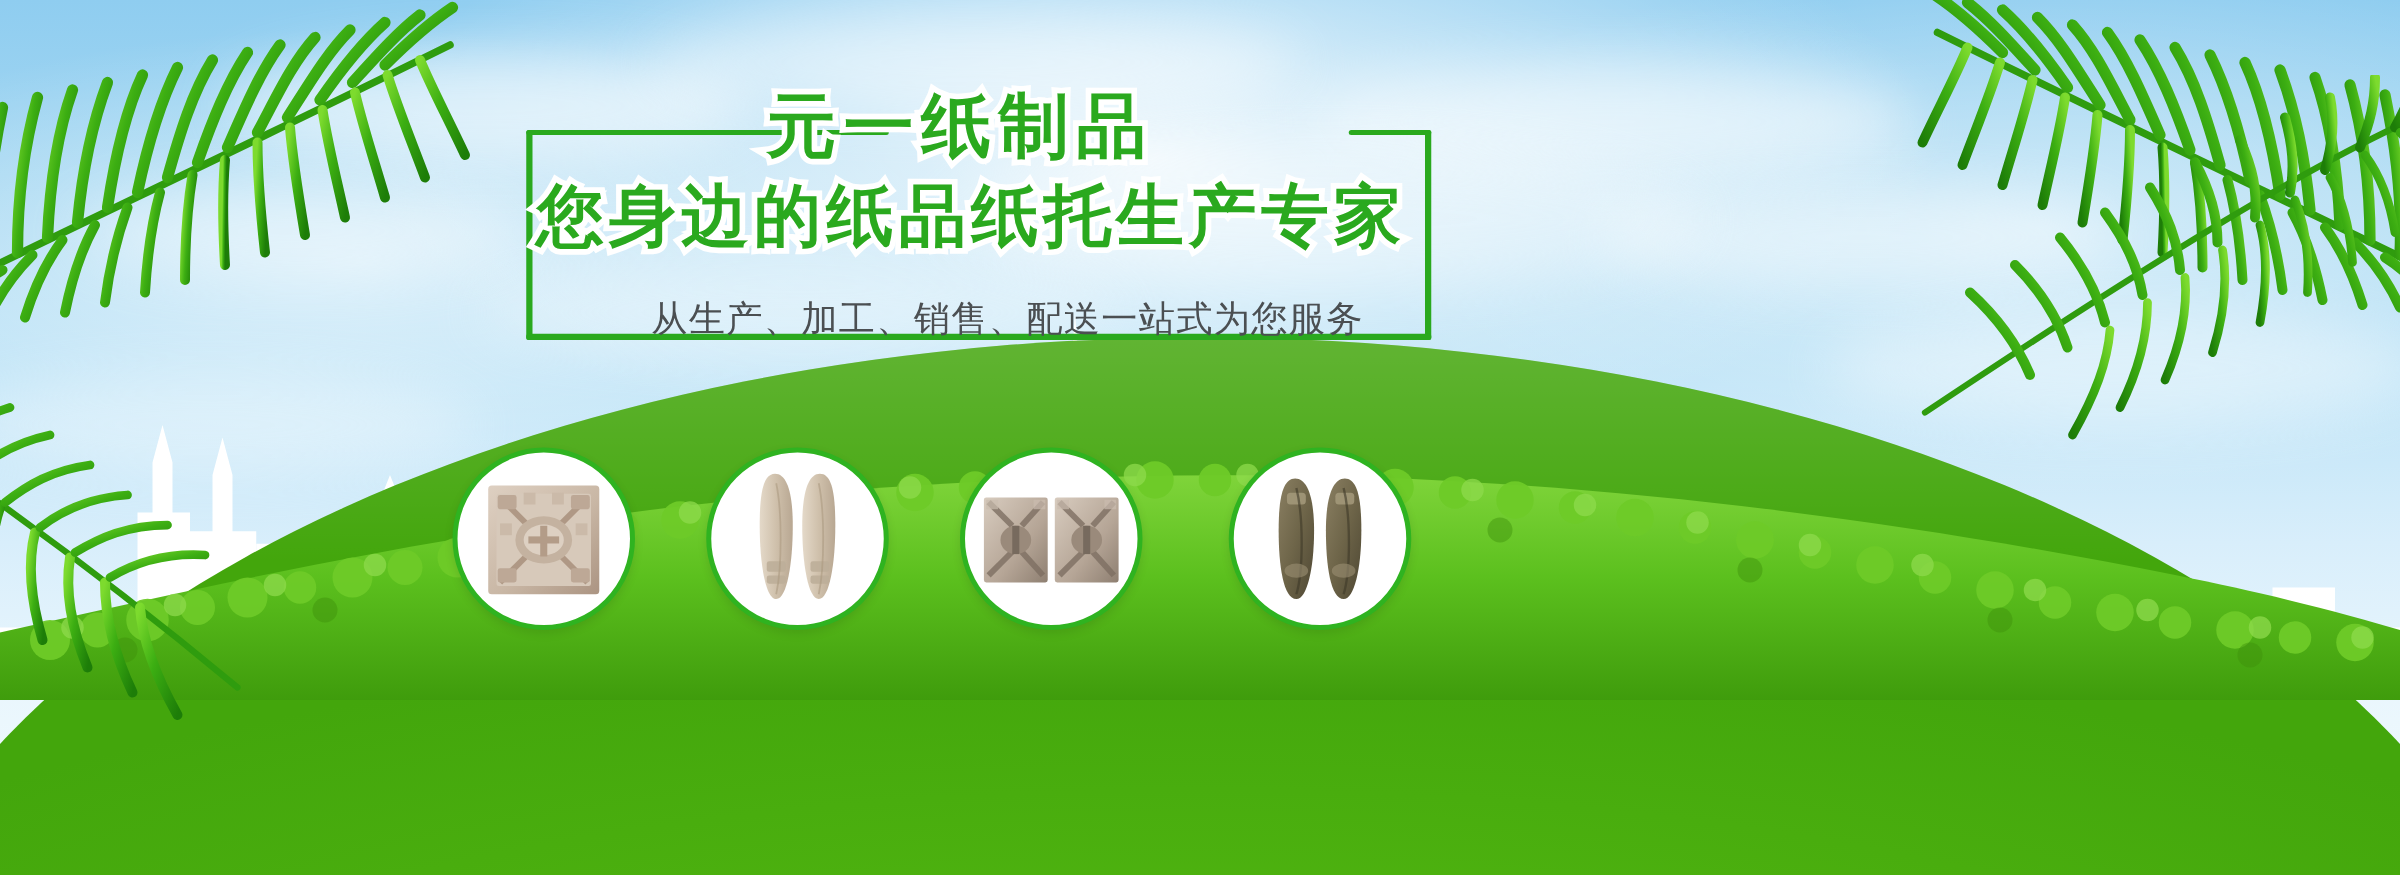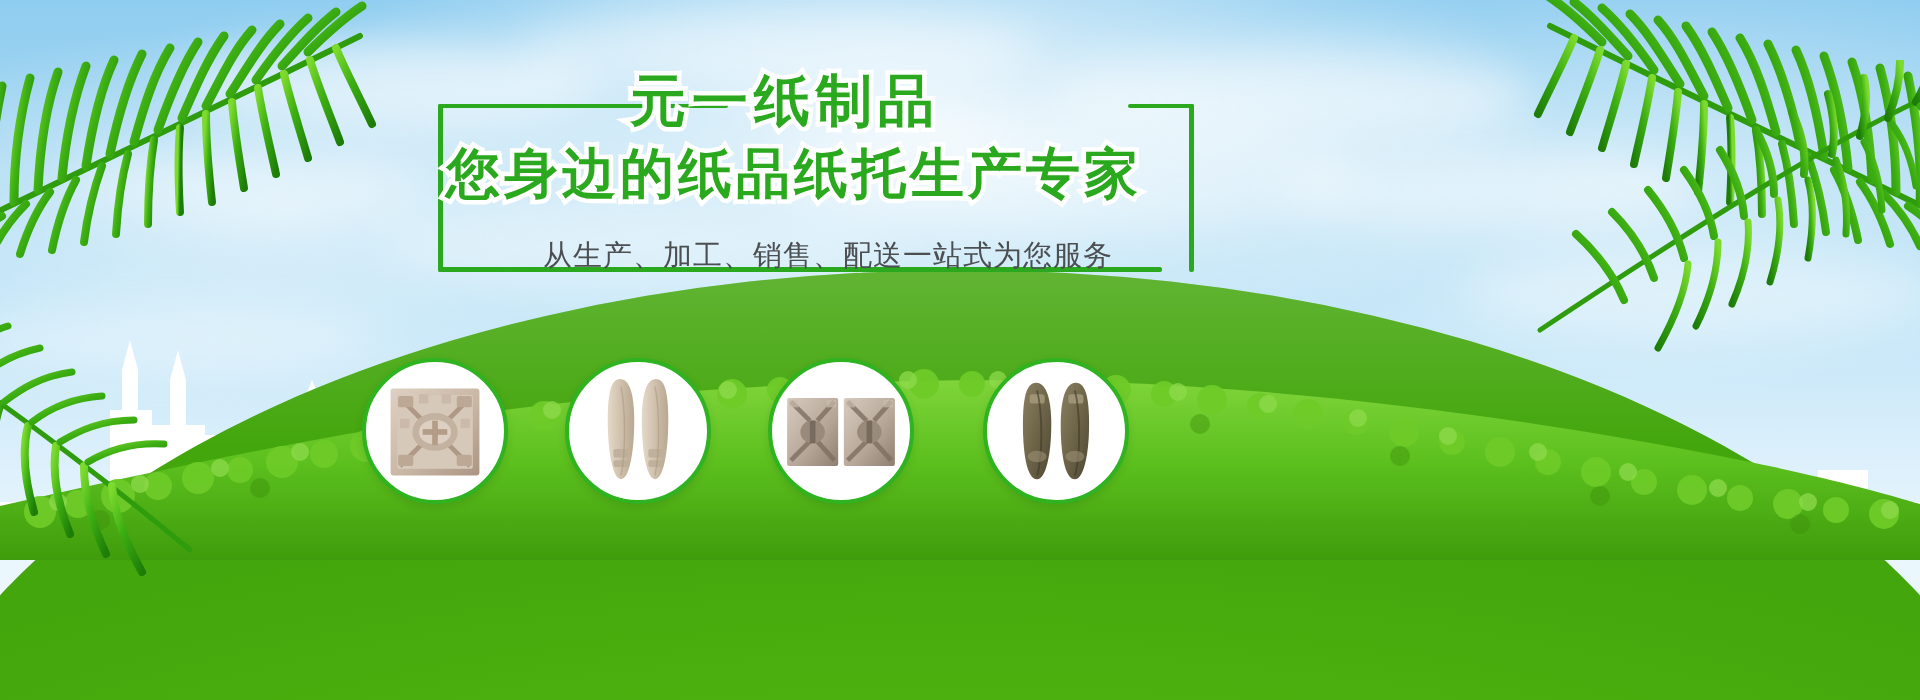--- a/index.html
+++ b/index.html
@@ -44,21 +44,21 @@
     position:absolute;left:-120px;bottom:-170px;width:2160px;height:600px;
     border-radius:50% 50% 0 0 / 100% 100% 0 0;
     background:linear-gradient(180deg, rgba(255,255,255,.16) 0%, rgba(255,255,255,0) 30%);
   }
 
   
   .hedge{position:absolute;left:0;bottom:140px;width:1920px;height:240px;pointer-events:none;}
 
   
   .headline{
-    position:absolute;left:438px;top:96px;width:724px;height:176px;padding-left:32px;
+    position:absolute;left:421px;top:96px;width:724px;height:176px;
   }
   .frame-left{position:absolute;left:0;top:8px;width:5px;height:168px;background:#2aa91e;border-radius:2px;}
   .frame-bottom{position:absolute;left:0;bottom:0;width:724px;height:5px;background:#2aa91e;border-radius:2px;}
   .frame-top-l{position:absolute;left:0;top:8px;width:290px;height:4px;background:#2aa91e;border-radius:2px;}
   .frame-top-r{position:absolute;right:0;top:8px;width:66px;height:4px;background:#2aa91e;border-radius:2px;}
   .frame-right{position:absolute;right:0;top:8px;width:5px;height:168px;background:#2aa91e;border-radius:2px;}
 
   .title1,.title2{
     position:absolute;
     white-space:nowrap;
@@ -76,21 +76,21 @@
     letter-spacing:6px;
   }
   .title2{
     left:8px;top:36px;
     font-size:54px;
     line-height:82px;
     letter-spacing:4px;
   }
 
   .subtitle{
-    position:absolute;left:508px;top:236px;
+    position:absolute;left:486px;top:236px;
     width:640px;
     text-align:center;
     font-size:29px;
     letter-spacing:1px;
     color:#4b4f52;
     white-space:nowrap;
   }
 
   
   .products{position:absolute;left:0;top:0;width:1920px;height:700px;pointer-events:none;}

